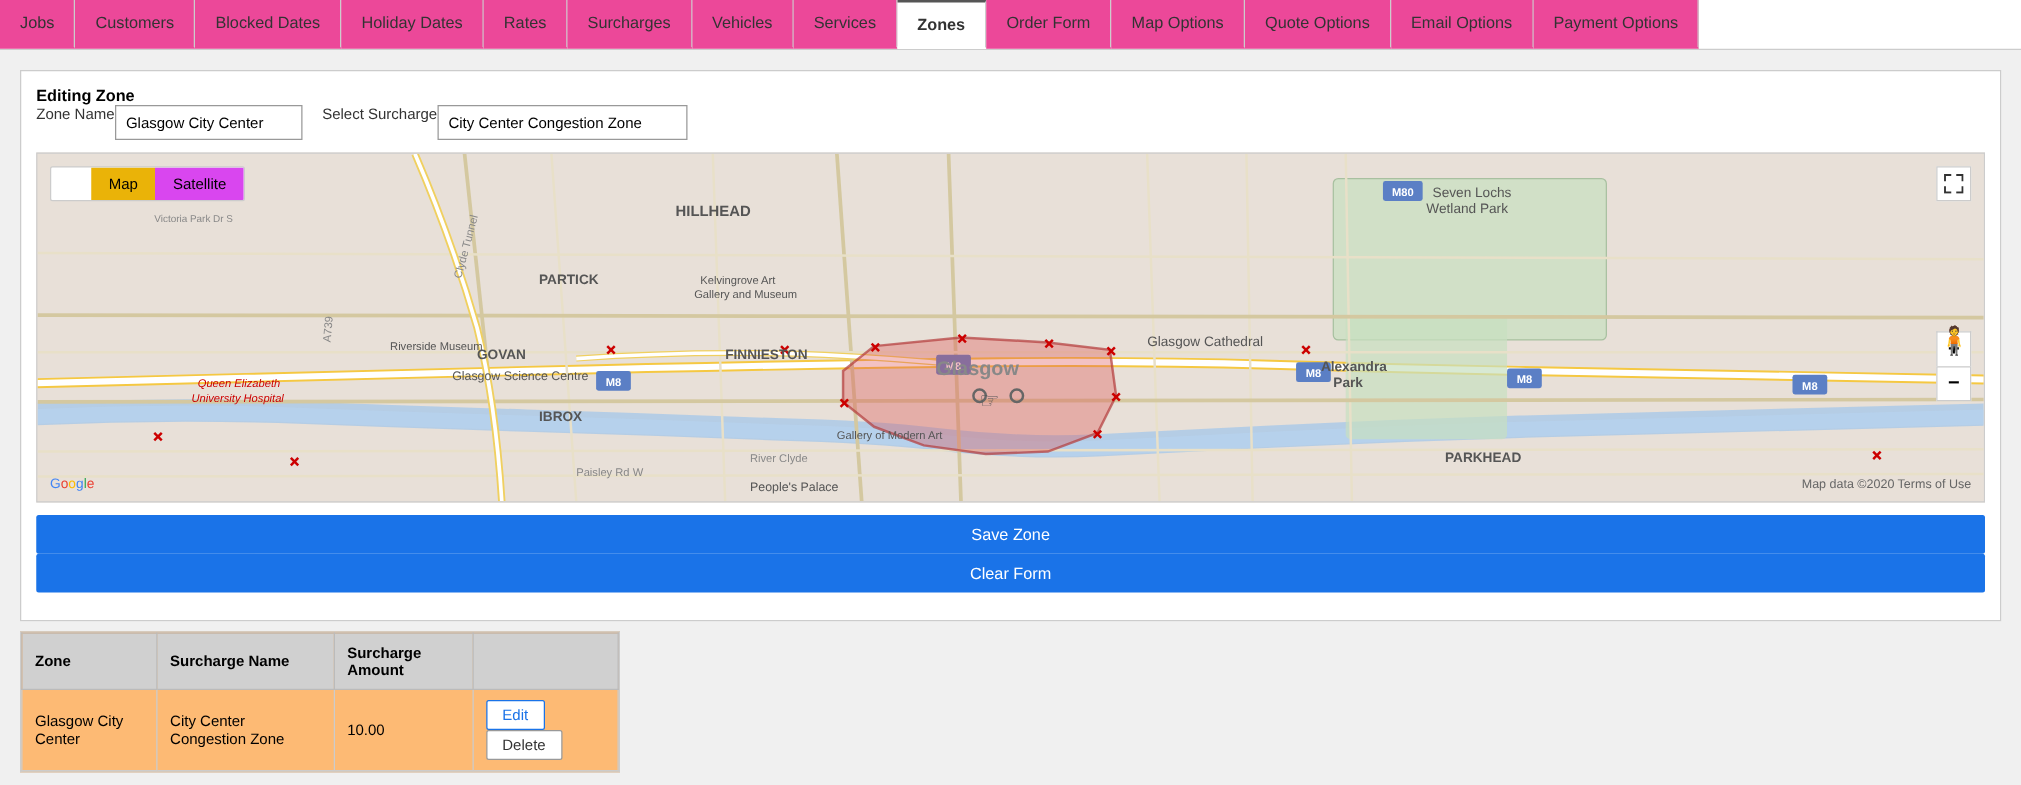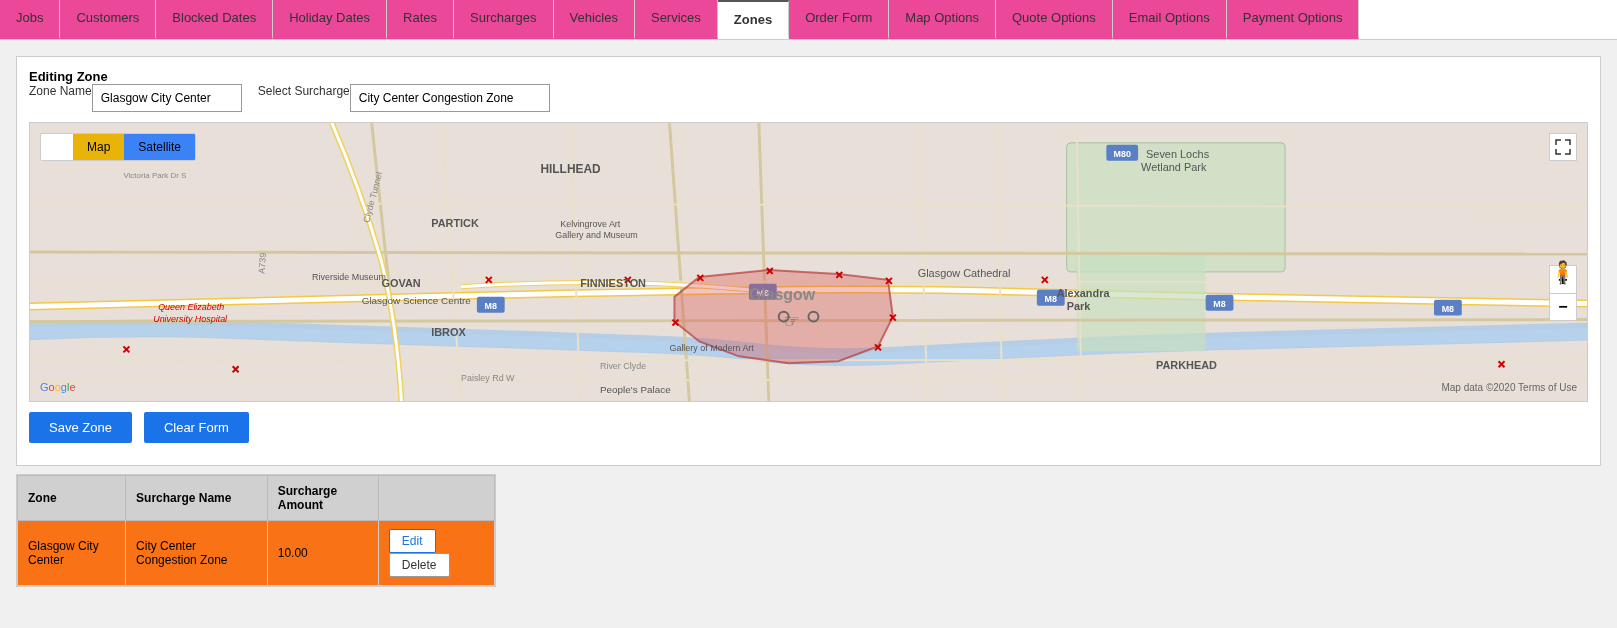--- a/index.html
+++ b/index.html
@@ -70,21 +70,21 @@
       background: #fff;
       border: 1px solid #ccc;
       border-radius: 2px;
       overflow: hidden;
       z-index: 10;
     }
     .map-type-btn {
       padding: 6px 14px;
       cursor: pointer;
       font-size: 12px;
-      background: #3b82f6;
+      background: #d946ef;
       border: none;
     }
     .map-type-btn.active { background: #eab308; font-weight: normal; margin-left: 32px; }
 
     .map-fullscreen {
       position: absolute;
       top: 10px;
       right: 10px;
       width: 28px;
       height: 28px;
@@ -143,21 +143,21 @@
     .map-attribution {
       position: absolute;
       bottom: 8px;
       right: 10px;
       font-size: 10px;
       color: #666;
       z-index: 10;
     }
 
     
-    .action-buttons { display: flex; gap: 12px; padding: 10px 0; }
+    .action-buttons { display: flex; gap: 0; padding: 10px 0; flex-direction: column; }
     .btn-save {
       background: #1a73e8;
       color: #fff;
       border: none;
       padding: 8px 20px;
       cursor: pointer;
       font-size: 13px;
       border-radius: 2px;
     }
     .btn-clear {
@@ -165,21 +165,21 @@
       color: #fff;
       border: none;
       padding: 8px 20px;
       cursor: pointer;
       font-size: 13px;
       border-radius: 2px;
     }
 
     
     .zones-table-container {
-      background: #f97316;
+      background: #fdba74;
       border: 1px solid #ccc;
       margin-top: 8px;
       width: 480px;
     }
     .zones-table { width: 100%; border-collapse: collapse; }
     .zones-table th {
       background: #d0d0d0;
       border: 1px solid #bbb;
       padding: 8px 10px;
       text-align: left;

